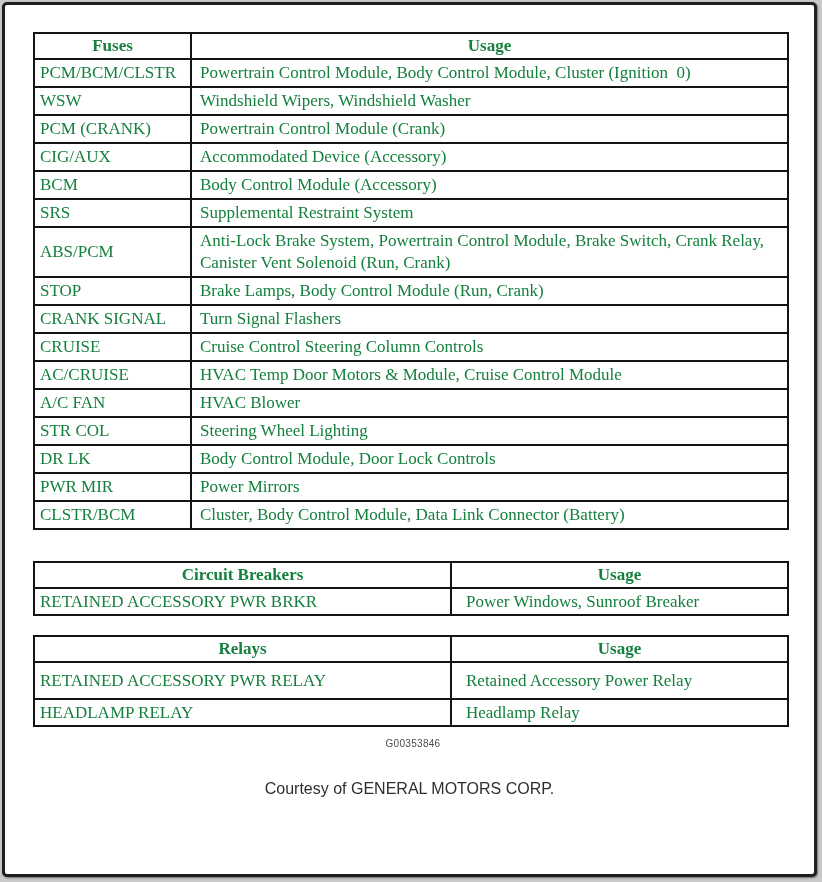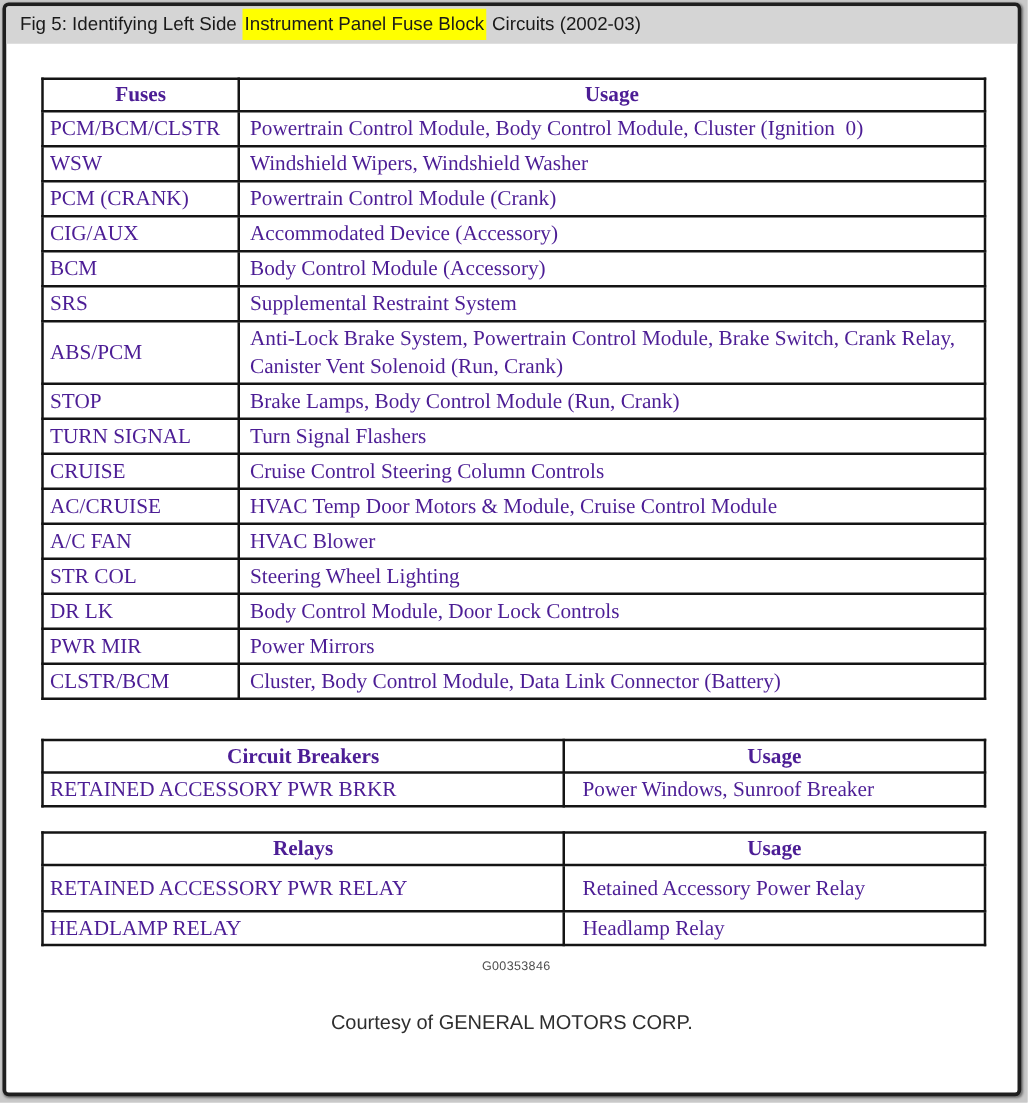--- a/index.html
+++ b/index.html
@@ -35,21 +35,21 @@
     white-space: pre;
   }
   .titlebar .hl {
     background: #ffff00;
     padding: 4px 2px;
   }
   .doc-table {
     border-collapse: collapse;
     font-family: "Liberation Serif", serif;
     font-size: 17px;
-    color: #4c1d95;
+    color: #15803d;
     table-layout: fixed;
   }
   .doc-table th, .doc-table td {
     border: 2px solid #141414;
     overflow: hidden;
     white-space: nowrap;
   }
   .doc-table th {
     font-weight: bold;
     text-align: center;
@@ -91,21 +91,20 @@
     margin-top: 31px;
     font-size: 16px;
     color: #2e2e2e;
   }
 </style>
 </head>
 <body>
 
 <div class="page">
 
-  <div class="titlebar"><span>Fig 5: Identifying Left Side </span><span class="hl">Instrument Panel Fuse Block</span><span> Circuits (2002-03)</span></div>
 
   <table class="doc-table fuse-table">
     <colgroup>
         <col class="c1">
         <col>
       </colgroup>
     <thead>
       <tr>
         <th>Fuses</th>
         <th>Usage</th>
@@ -138,21 +137,21 @@
       </tr>
       <tr class="tall">
         <td class="fname">ABS/PCM</td>
         <td class="fusage">Anti-Lock Brake System, Powertrain Control Module, Brake Switch, Crank Relay, Canister Vent Solenoid (Run, Crank)</td>
       </tr>
       <tr>
         <td class="fname">STOP</td>
         <td class="fusage">Brake Lamps, Body Control Module (Run, Crank)</td>
       </tr>
       <tr>
-        <td class="fname">TURN SIGNAL</td>
+        <td class="fname">CRANK SIGNAL</td>
         <td class="fusage">Turn Signal Flashers</td>
       </tr>
       <tr>
         <td class="fname">CRUISE</td>
         <td class="fusage">Cruise Control Steering Column Controls</td>
       </tr>
       <tr>
         <td class="fname">AC/CRUISE</td>
         <td class="fusage">HVAC Temp Door Motors &amp; Module, Cruise Control Module</td>
       </tr>

